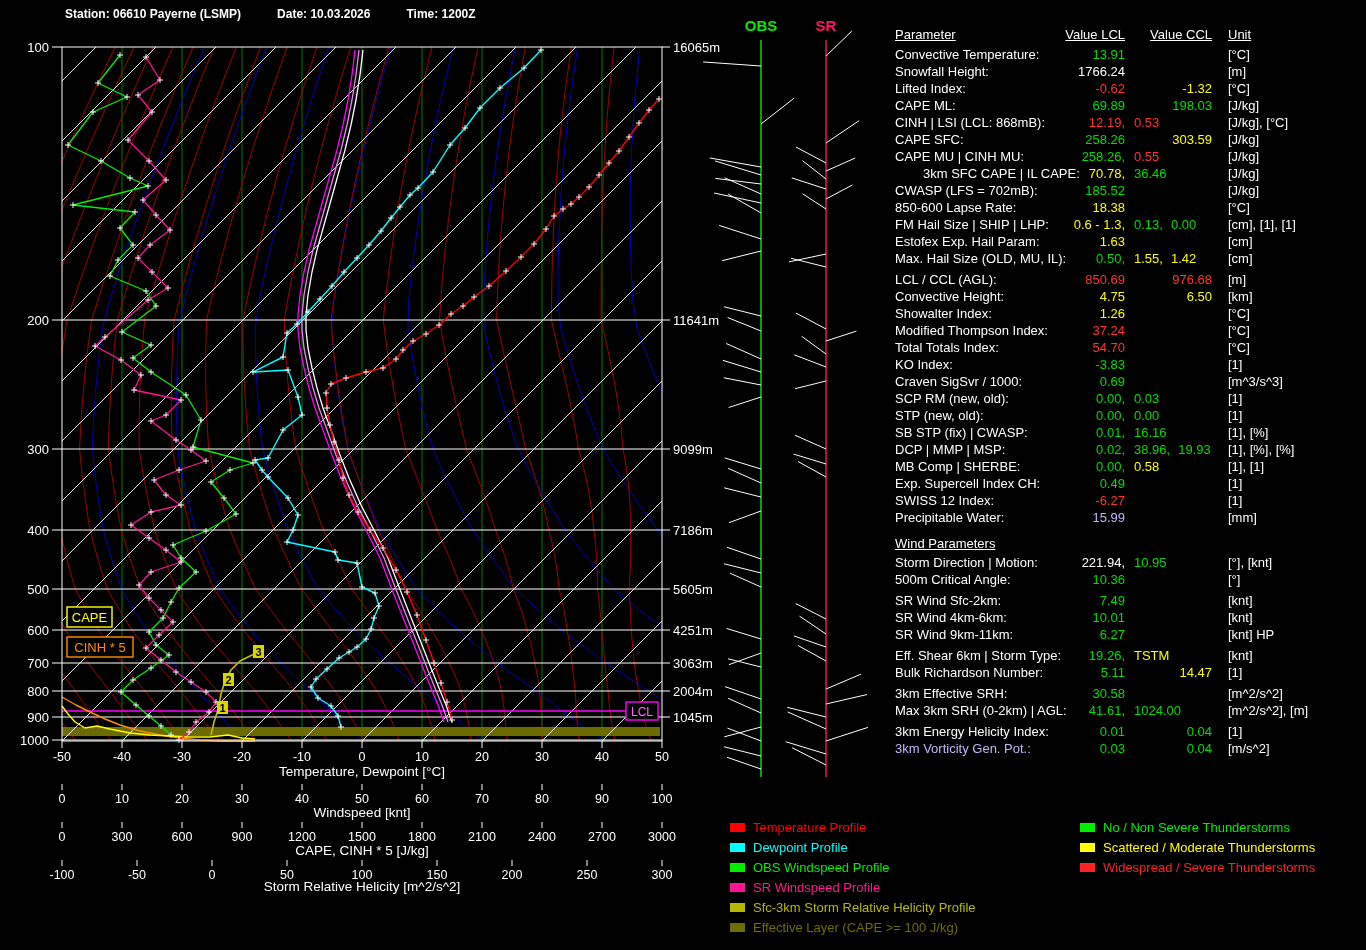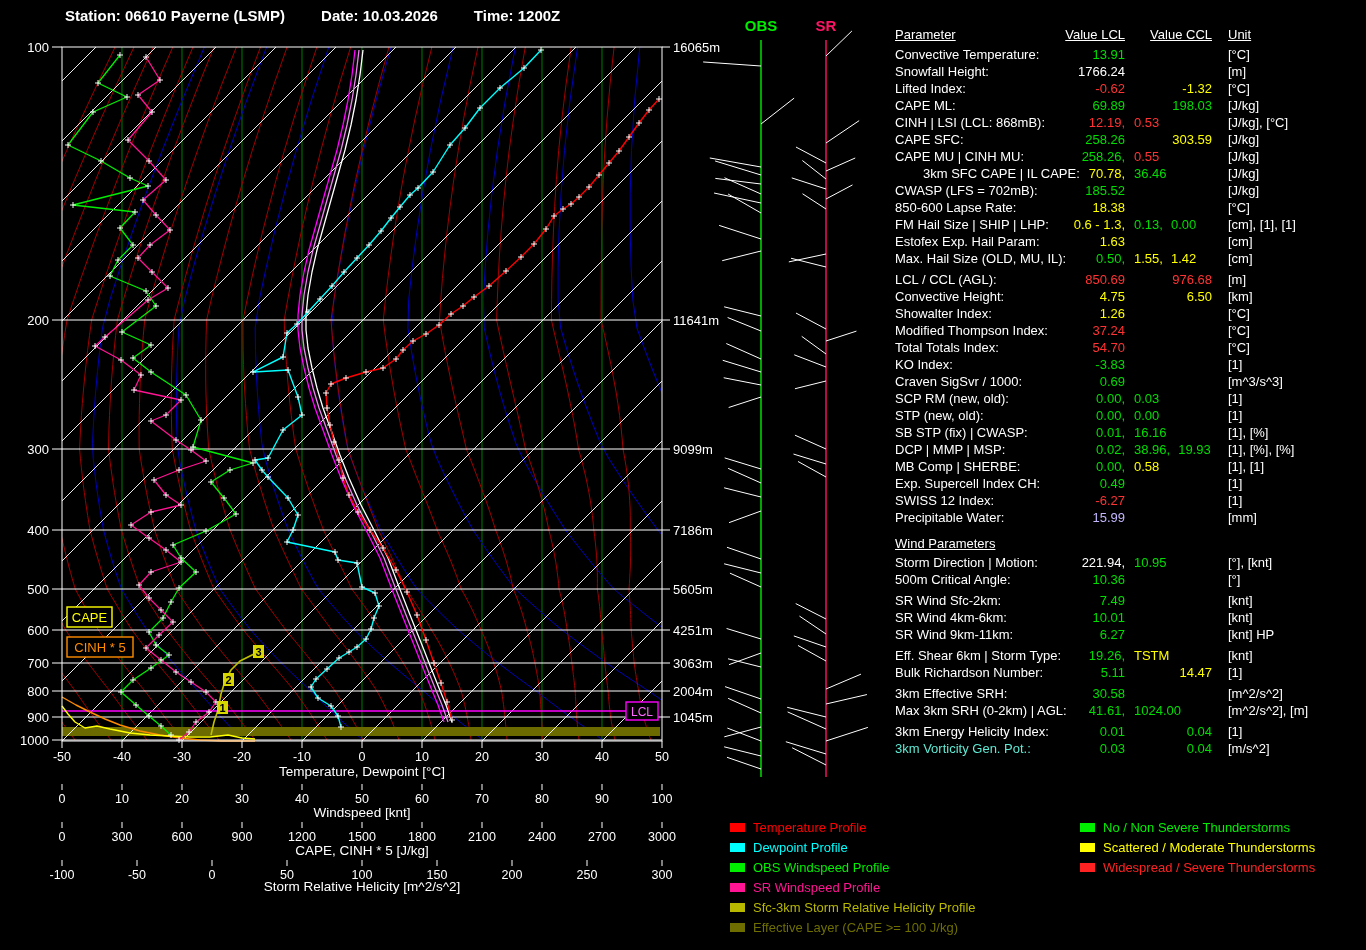--- a/index.html
+++ b/index.html
@@ -1,18 +1,18 @@
 <!DOCTYPE html>
 <html><head>
 <meta charset="utf-8">
 <style>
   html,body{margin:0;padding:0;background:#000;}
   body{width:1366px;height:950px;position:relative;overflow:hidden;
        font-family:"Liberation Sans",sans-serif;-webkit-font-smoothing:none;}
-  .titlebar{position:absolute;left:65px;top:7px;color:#fff;font-size:15px;
+  .titlebar{position:absolute;left:65px;top:7px;color:#fff;font-size:12px;
             font-weight:bold;display:flex;}
   .titlebar span{margin-right:36px;white-space:pre;}
   #chart-svg{position:absolute;left:0;top:0;}
   svg text{font-family:"Liberation Sans",sans-serif;}
   
   #param-table{position:absolute;left:895px;top:26px;width:471px;color:#fff;
                font-size:13px;line-height:17px;}
   .t-head{position:relative;height:20px;}
   .t-row{position:relative;height:17px;white-space:nowrap;}
   .sect{height:17px;margin-top:9px;margin-bottom:2px;text-decoration:underline;
@@ -575,21 +575,21 @@
       <span class="c-ccl left"><span class="pt" style="color: rgb(0, 221, 0);">1024.00</span></span>
       <span class="c-unit" style="color: rgb(255, 255, 255);">[m^2/s^2], [m]</span>
     </div>
     <div class="t-row" style="margin-top: 4px;">
       <span class="c-label" style="color: rgb(255, 255, 255);">3km Energy Helicity Index:</span>
       <span class="c-lcl"><span class="pt" style="color: rgb(0, 221, 0);">0.01</span></span>
       <span class="c-ccl"><span class="pt" style="color: rgb(0, 221, 0);">0.04</span></span>
       <span class="c-unit" style="color: rgb(255, 255, 255);">[1]</span>
     </div>
     <div class="t-row">
-      <span class="c-label" style="color: #5eead4;">3km Vorticity Gen. Pot.:</span>
+      <span class="c-label" style="color: #c4b5fd;">3km Vorticity Gen. Pot.:</span>
       <span class="c-lcl"><span class="pt" style="color: rgb(0, 221, 0);">0.03</span></span>
       <span class="c-ccl"><span class="pt" style="color: rgb(0, 221, 0);">0.04</span></span>
       <span class="c-unit" style="color: rgb(255, 255, 255);">[m/s^2]</span>
     </div>
   </div>
 
 <div id="legend-left" class="legend" style="left:730px;top:817px;">
     <div class="lg-row">
       <span class="sw" style="background: rgb(255, 0, 0);"></span>
       <span style="color: rgb(255, 0, 0);">Temperature Profile</span>

